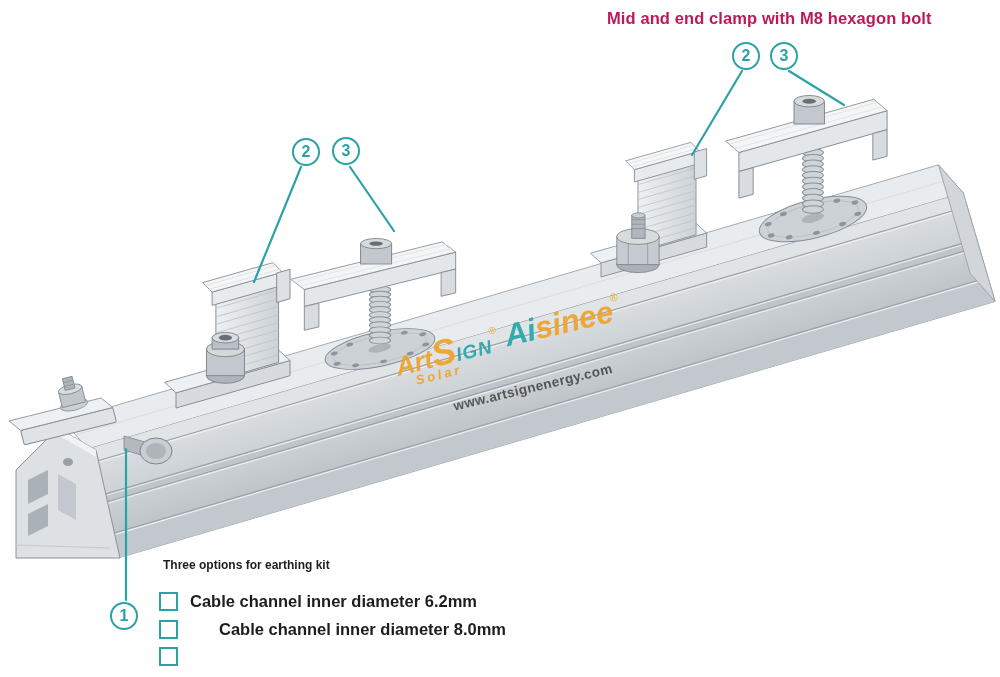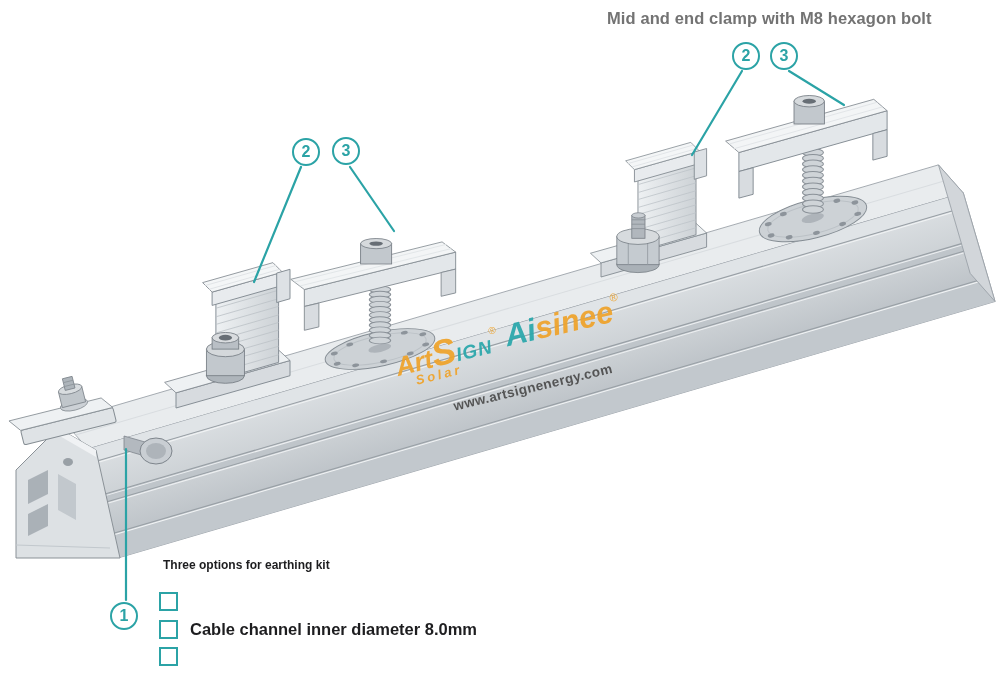--- a/index.html
+++ b/index.html
@@ -3,21 +3,21 @@
 <meta charset="utf-8">
 <style>
   html,body{margin:0;padding:0;background:#ffffff;}
   #stage{
     position:relative;width:1000px;height:677px;background:#ffffff;overflow:hidden;
     font-family:"Liberation Sans","DejaVu Sans",sans-serif;color:#1d1d1f;
   }
   #stage svg{position:absolute;left:0;top:0;}
   .label{
     position:absolute;font-size:16.5px;font-weight:600;letter-spacing:.1px;
-    color:#737373;white-space:nowrap;
+    color:#be185d;white-space:nowrap;
   }
   .callout{
     position:absolute;width:24px;height:24px;border:2px solid #2ba3a6;border-radius:50%;
     color:#2ba3a6;font-size:16px;font-weight:600;display:flex;align-items:center;
     justify-content:center;background:#ffffff;box-sizing:content-box;
   }
   .earthing-heading{position:absolute;left:163px;top:558px;font-size:12px;font-weight:600;}
   .option-row{position:absolute;display:flex;align-items:center;height:22px;}
   .option-box{
     width:15px;height:15px;border:2.5px solid #2ba3a6;background:#ffffff;margin-right:12px;
@@ -286,22 +286,23 @@
   <div class="callout" style="left:770px;top:42px;">
       <span>3</span>
     </div>
   <div class="callout" style="left:110px;top:602px;">
       <span>1</span>
     </div>
 
   <div class="earthing-heading">Three options for earthing kit</div>
   <div class="option-row" style="left:159px;top:590px;">
     <span class="option-box"></span>
-  </div>
-  <div class="option-row" style="left:159px;top:618px;">
+    <span class="option-text">Cable channel inner diameter 6.2mm</span>
+  </div>
+  <div class="option-row" style="left:159px;top:618px;gap:29px;">
     <span class="option-box"></span>
     <span class="option-text">Cable channel inner diameter 8.0mm</span>
   </div>
   <div class="option-row" style="left:159px;top:645px;">
     <span class="option-box"></span>
   </div>
 
 </div>
 
 </body></html>

